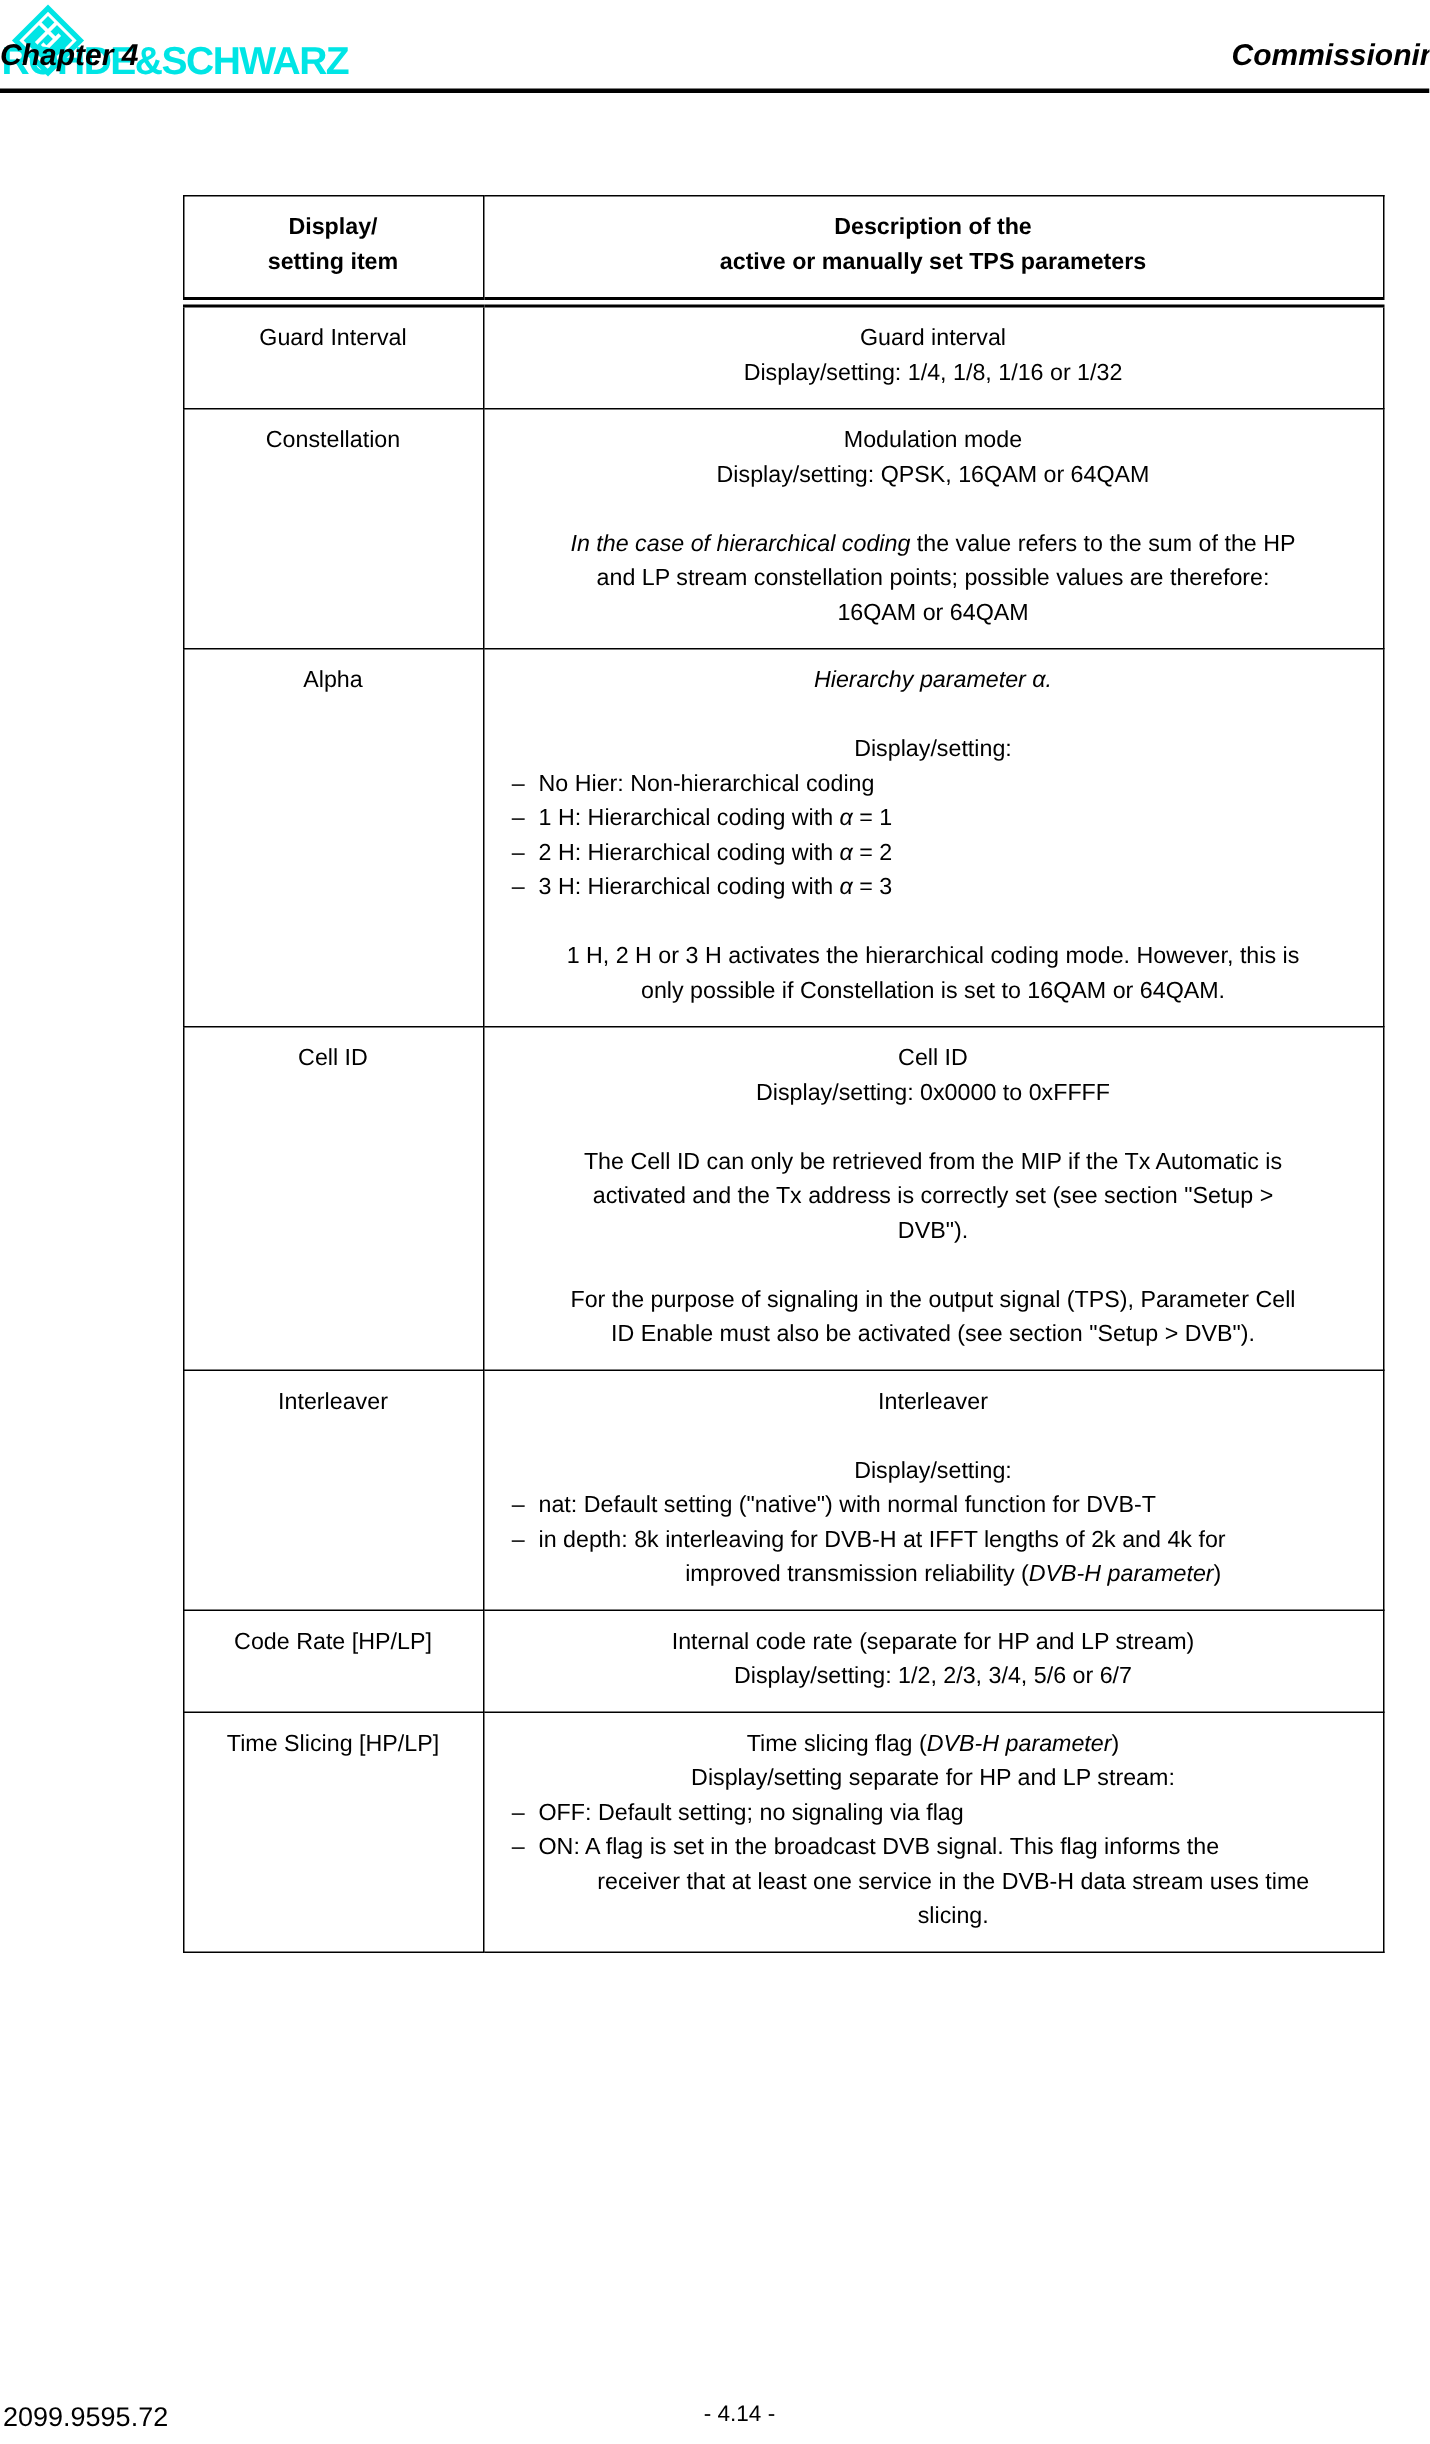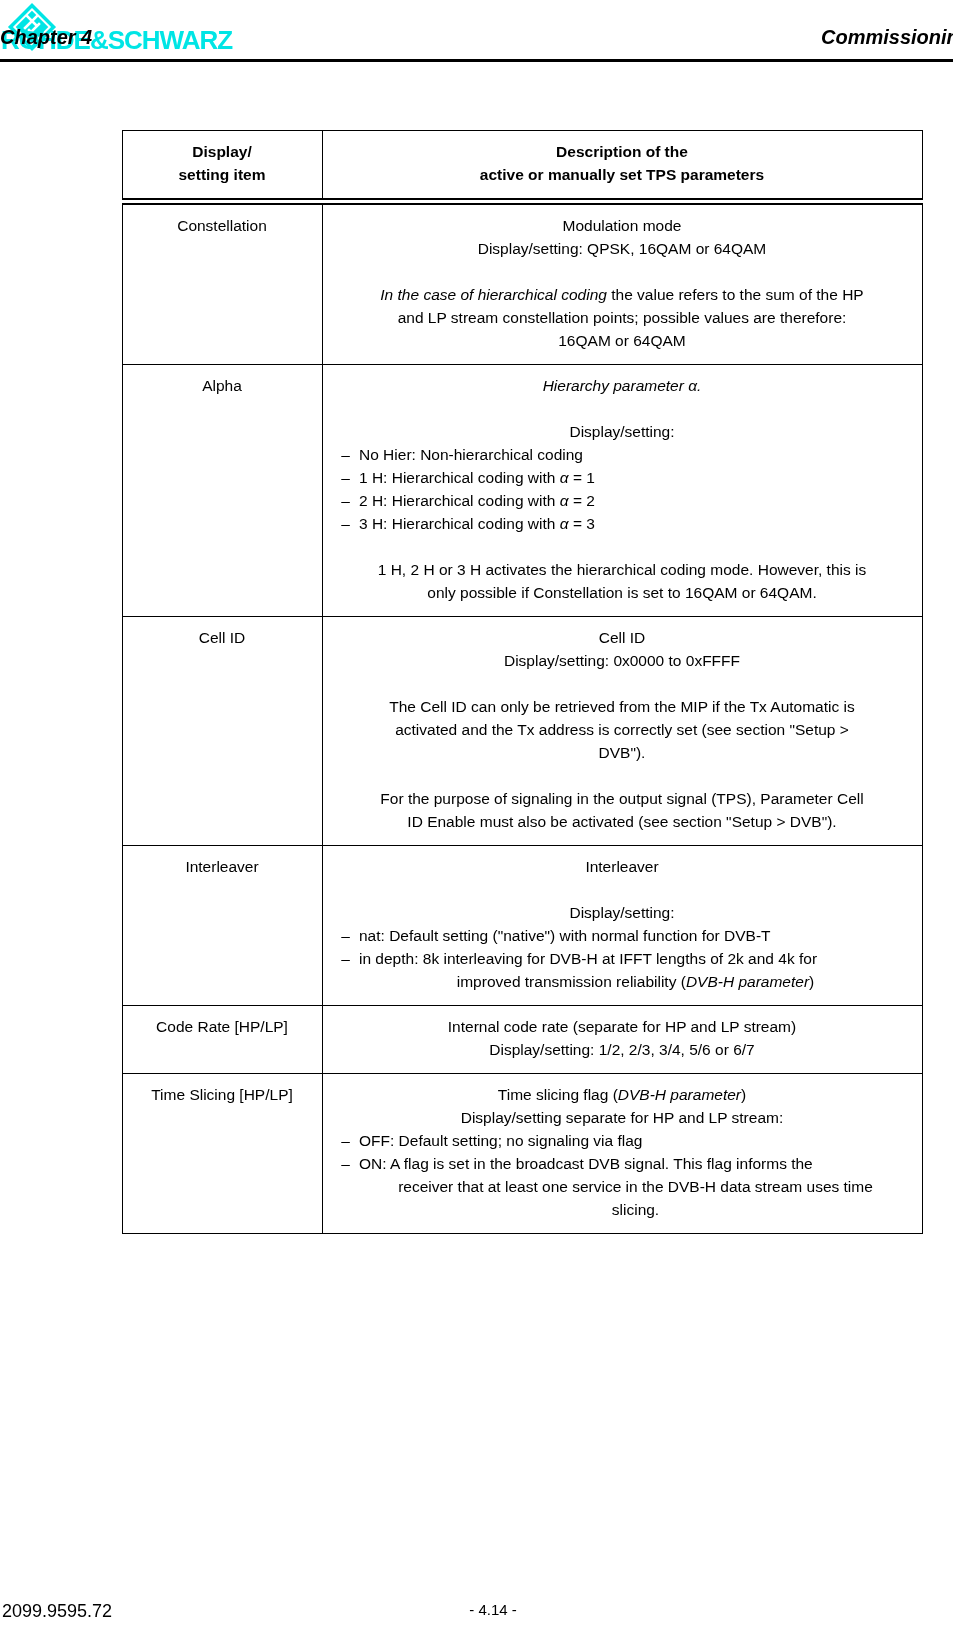--- a/index.html
+++ b/index.html
@@ -73,20 +73,27 @@
           <div class="ln">Display/</div>
           <div class="ln">setting item</div>
         </th>
         <th class="c2">
           <div class="ln">Description of the</div>
           <div class="ln">active or manually set TPS parameters</div>
         </th>
       </tr>
     </thead>
     <tbody>
+        <tr>
+          <td class="c1">Guard Interval</td>
+          <td class="c2">
+            <div class="ln text"><span><span>Guard interval</span></span></div>
+            <div class="ln text"><span><span>Display/setting: 1/4, 1/8, 1/16 or 1/32</span></span></div>
+          </td>
+        </tr>
         <tr>
           <td class="c1">Constellation</td>
           <td class="c2">
             <div class="ln text"><span><span>Modulation mode</span></span></div>
             <div class="ln text"><span><span>Display/setting: QPSK, 16QAM or 64QAM</span></span></div>
             <div class="ln blank">&nbsp;</div>
             <div class="ln text"><span><span class="it">In the case of hierarchical coding</span><span> the value refers to the sum of the HP</span></span></div>
             <div class="ln text"><span><span>and LP stream constellation points; possible values are therefore:</span></span></div>
             <div class="ln text"><span><span>16QAM or 64QAM</span></span></div>
           </td>

